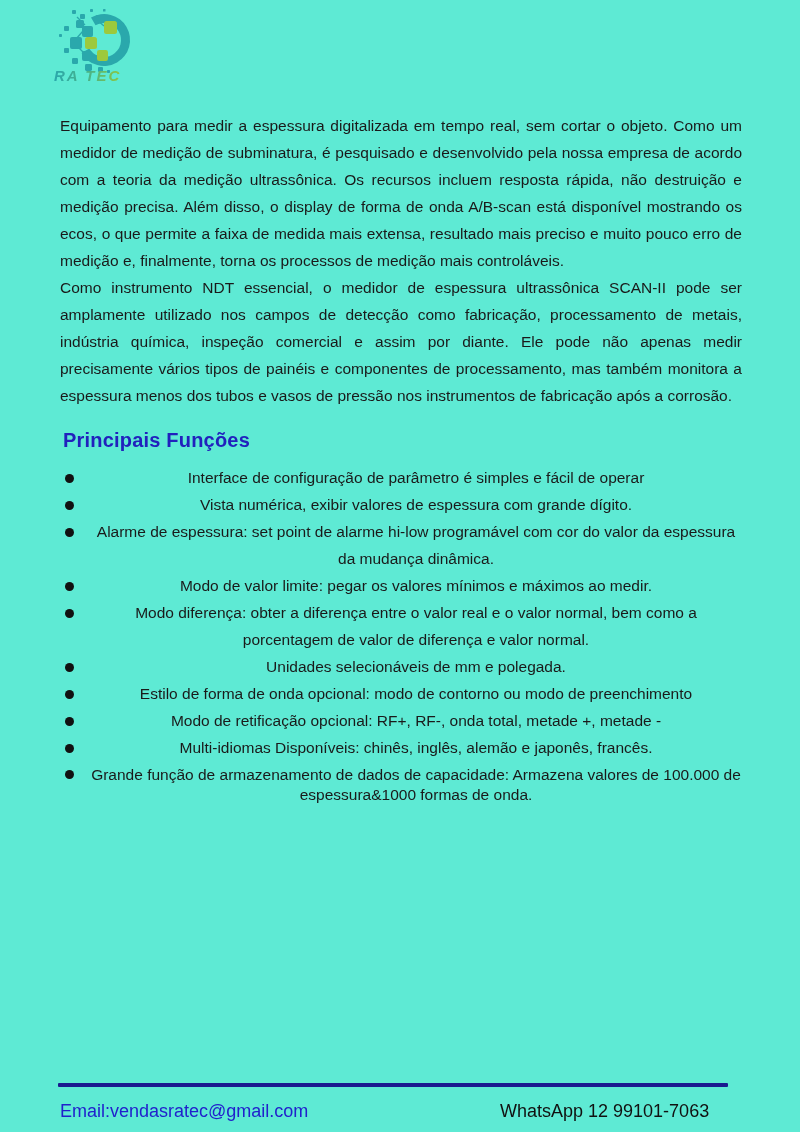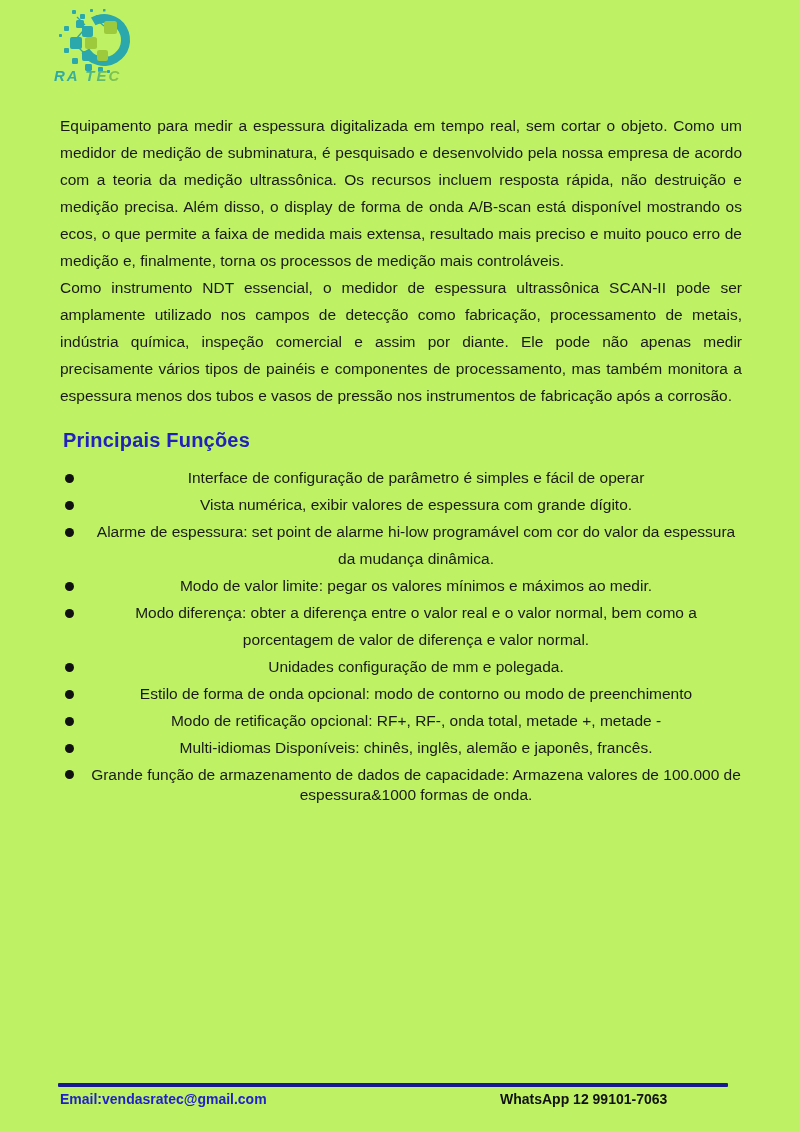--- a/index.html
+++ b/index.html
@@ -1,21 +1,21 @@
 <!DOCTYPE html>
 <html><head>
 <meta charset="utf-8">
 <style>
   * { box-sizing: border-box; }
   html, body { margin: 0; padding: 0; background: #ffffff; }
   .page {
     position: relative;
     width: 800px;
     height: 1132px;
-    background: #bef264;
+    background: #5eead4;
     font-family: "Liberation Sans", "DejaVu Sans", sans-serif;
     color: #1a1a1a;
     overflow: hidden;
   }
 
   
   .logo-wrap {
     position: absolute;
     left: 52px;
     top: 4px;
@@ -80,24 +80,24 @@
     top: 1083px;
     width: 670px;
   }
   .footer-line {
     width: 100%;
     height: 4px;
     border-radius: 1px;
   }
   .footer-row {
     position: relative;
-    margin-top: 4px;
+    margin-top: 14px;
     height: 22px;
-    font-size: 14px;
-    font-weight: bold;
+    font-size: 18px;
+    font-weight: normal;
   }
   .footer-email {
     position: absolute;
     left: 2px;
     top: 0;
     text-decoration: none;
     cursor: pointer;
   }
   .footer-whatsapp {
     position: absolute;
@@ -165,21 +165,21 @@
     <p>Como instrumento NDT essencial, o medidor de espessura ultrassônica SCAN-II pode ser amplamente utilizado nos campos de detecção como fabricação, processamento de metais, indústria química, inspeção comercial e assim por diante.  Ele pode não apenas medir precisamente vários tipos de painéis e componentes de processamento, mas também monitora a espessura menos dos tubos e vasos de pressão nos instrumentos de fabricação após a corrosão.</p>
 
     <h2 class="section-heading" id="heading" style="color: rgb(33, 33, 189);">Principais Funções</h2>
 
     <ul class="features">
       <li>Interface de configuração de parâmetro é simples e fácil de operar</li>
       <li>Vista numérica, exibir valores de espessura com grande dígito.</li>
       <li>Alarme de espessura: set point de alarme hi-low programável com cor do valor da espessura da mudança dinâmica.</li>
       <li>Modo de valor limite: pegar os valores mínimos e máximos ao medir.</li>
       <li>Modo diferença: obter a diferença entre o valor real e o valor normal, bem como a porcentagem de valor de diferença e valor normal.</li>
-      <li>Unidades configuração de mm e polegada.</li>
+      <li>Unidades selecionáveis de mm e polegada.</li>
       <li>Estilo de forma de onda opcional:  modo de contorno ou modo de preenchimento</li>
       <li>Modo de retificação opcional: RF+, RF-, onda total, metade +, metade -</li>
       <li>Multi-idiomas Disponíveis: chinês, inglês, alemão e japonês, francês.</li>
       <li class="tight">Grande função de armazenamento de dados de capacidade: Armazena valores de 100.000 de espessura&amp;1000 formas de onda.</li>
     </ul>
   </div>
 
   <div class="footer">
     <div class="footer-line" id="footer-line" style="background: rgb(26, 26, 143);"></div>
     <div class="footer-row">

